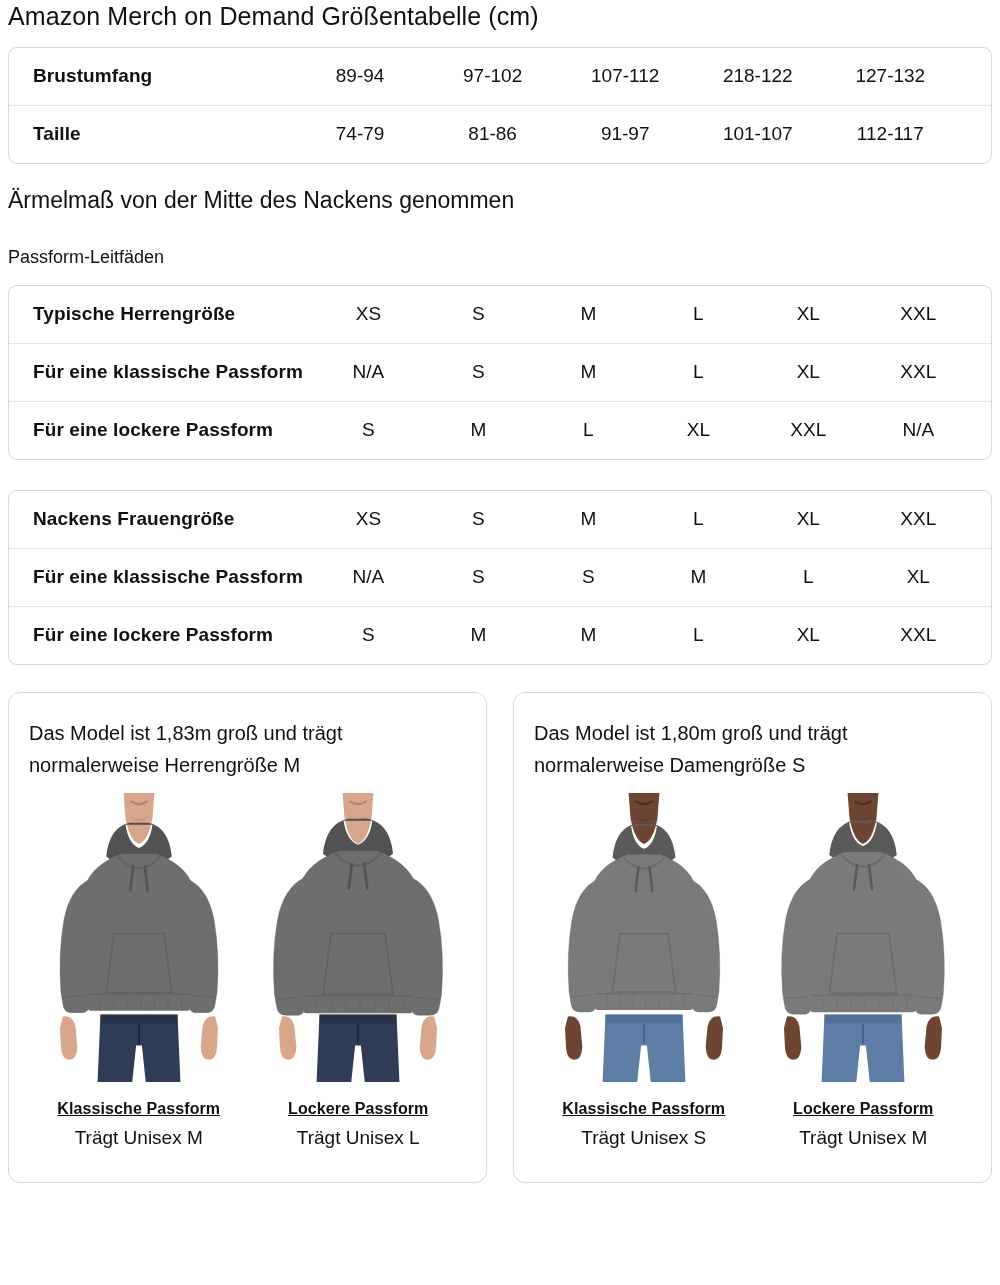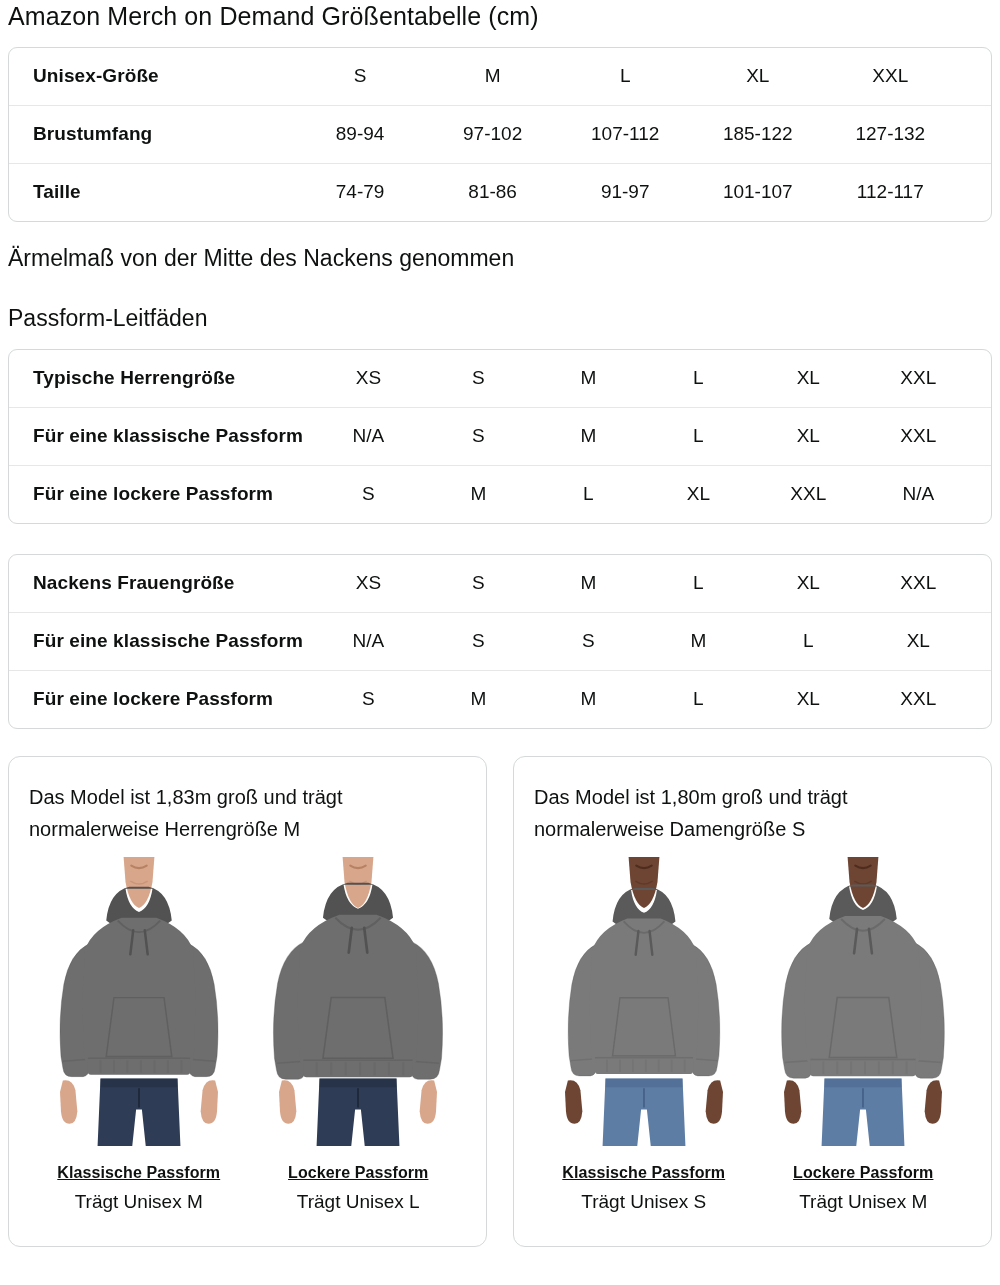--- a/index.html
+++ b/index.html
@@ -14,21 +14,21 @@
   .panel {
     border:1px solid var(--panel_border,#D5D9D9);
     border-radius:9px; overflow:hidden; background:#fff;
   }
   table { width:100%; border-collapse:collapse; table-layout:fixed; }
   tr + tr td { border-top:1px solid var(--row_divider,#E7E7E7); }
   td { font-size:19px; padding:17px 0 18px 0; vertical-align:middle; }
   td.row-label { font-weight:700; padding-left:24px; letter-spacing:0.1px; }
   td.val { text-align:center; font-weight:400; }
   .note { font-size:23px; margin:23px 0 8px 0; }
-  .section-title { font-size:23px; font-weight:400; margin:33px 0 17px 0; }
+  .section-title { font-size:18px; font-weight:400; margin:33px 0 17px 0; }
   .fit-panel-women { margin-top:30px; }
   .fit-panel-men { margin-top:16px; }
   .cards { display:flex; gap:26px; margin-top:27px; }
   .model-card {
     flex:1 1 0;
     border:1px solid var(--card_border,#D5D9D9);
     border-radius:12px;
     padding:24px 18px 16px 20px;
     min-height:491px;
     background:#fff;
@@ -51,35 +51,26 @@
     <colgroup>
         <col style="width:29%">
         <col style="width:13.5%">
         <col style="width:13.5%">
         <col style="width:13.5%">
         <col style="width:13.5%">
         <col style="width:13.5%">
         <col style="width:3.5%">
       </colgroup>
     <tbody>
-        <tr>
-      <td class="row-label">Unisex-Größe</td>
-      <td class="val">S</td>
-      <td class="val">M</td>
-      <td class="val">L</td>
-      <td class="val">XL</td>
-      <td class="val">XXL</td>
-      <td></td>
-    </tr>
     <tr>
       <td class="row-label">Brustumfang</td>
       <td class="val">89-94</td>
       <td class="val">97-102</td>
       <td class="val">107-112</td>
-      <td class="val">185-122</td>
+      <td class="val">218-122</td>
       <td class="val">127-132</td>
       <td></td>
     </tr>
     <tr>
       <td class="row-label">Taille</td>
       <td class="val">74-79</td>
       <td class="val">81-86</td>
       <td class="val">91-97</td>
       <td class="val">101-107</td>
       <td class="val">112-117</td>

